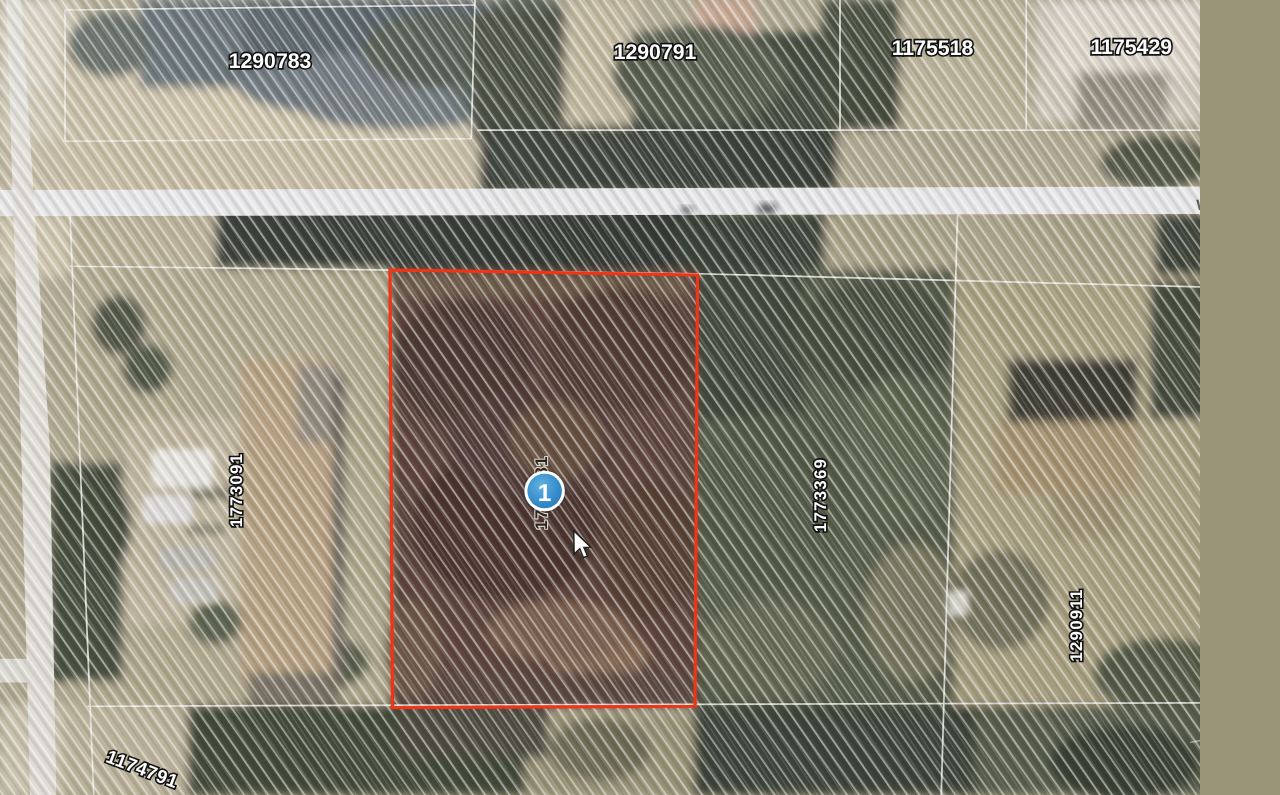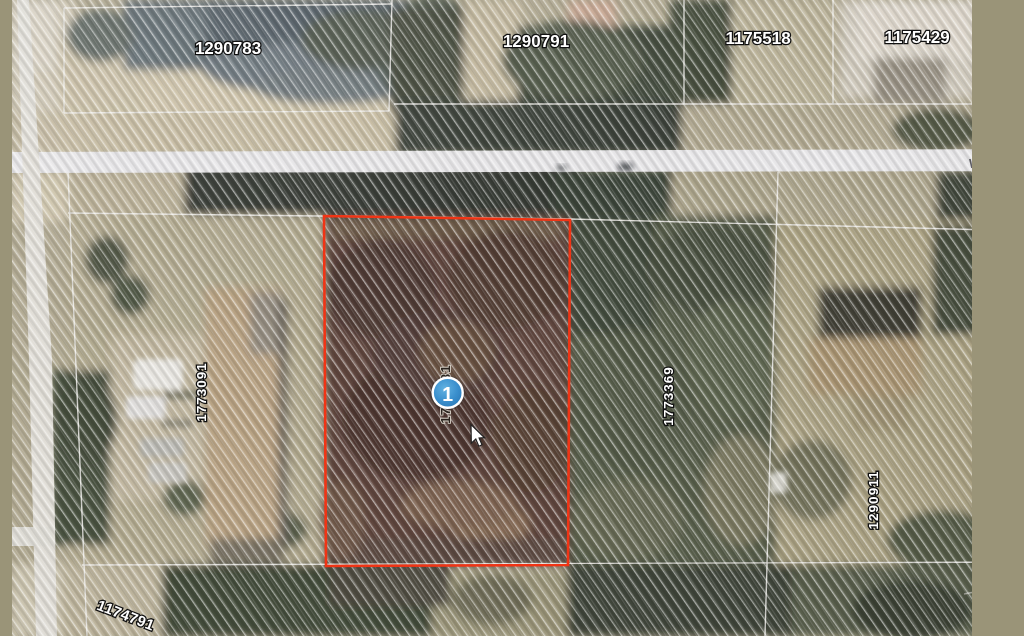--- a/index.html
+++ b/index.html
@@ -1,16 +1,16 @@
 <!DOCTYPE html>
 <html><head>
 <meta charset="utf-8">
 <style>
   html,body{margin:0;padding:0;background:#9a9478;}
-  #stage{position:relative;width:960px;height:636px;overflow:hidden;font-family:"Liberation Sans",sans-serif;padding-left:12px;}
+  #stage{position:relative;width:960px;height:636px;overflow:hidden;font-family:"Liberation Sans",sans-serif;}
   svg{display:block;}
 </style>
 </head>
 <body>
 
 <div id="stage">
 <svg width="1024" height="636" viewBox="0 0 1024 636">
 <defs>
   <filter id="b7" x="-20%" y="-20%" width="140%" height="140%">
           <feGaussianBlur stdDeviation="4"></feGaussianBlur>

